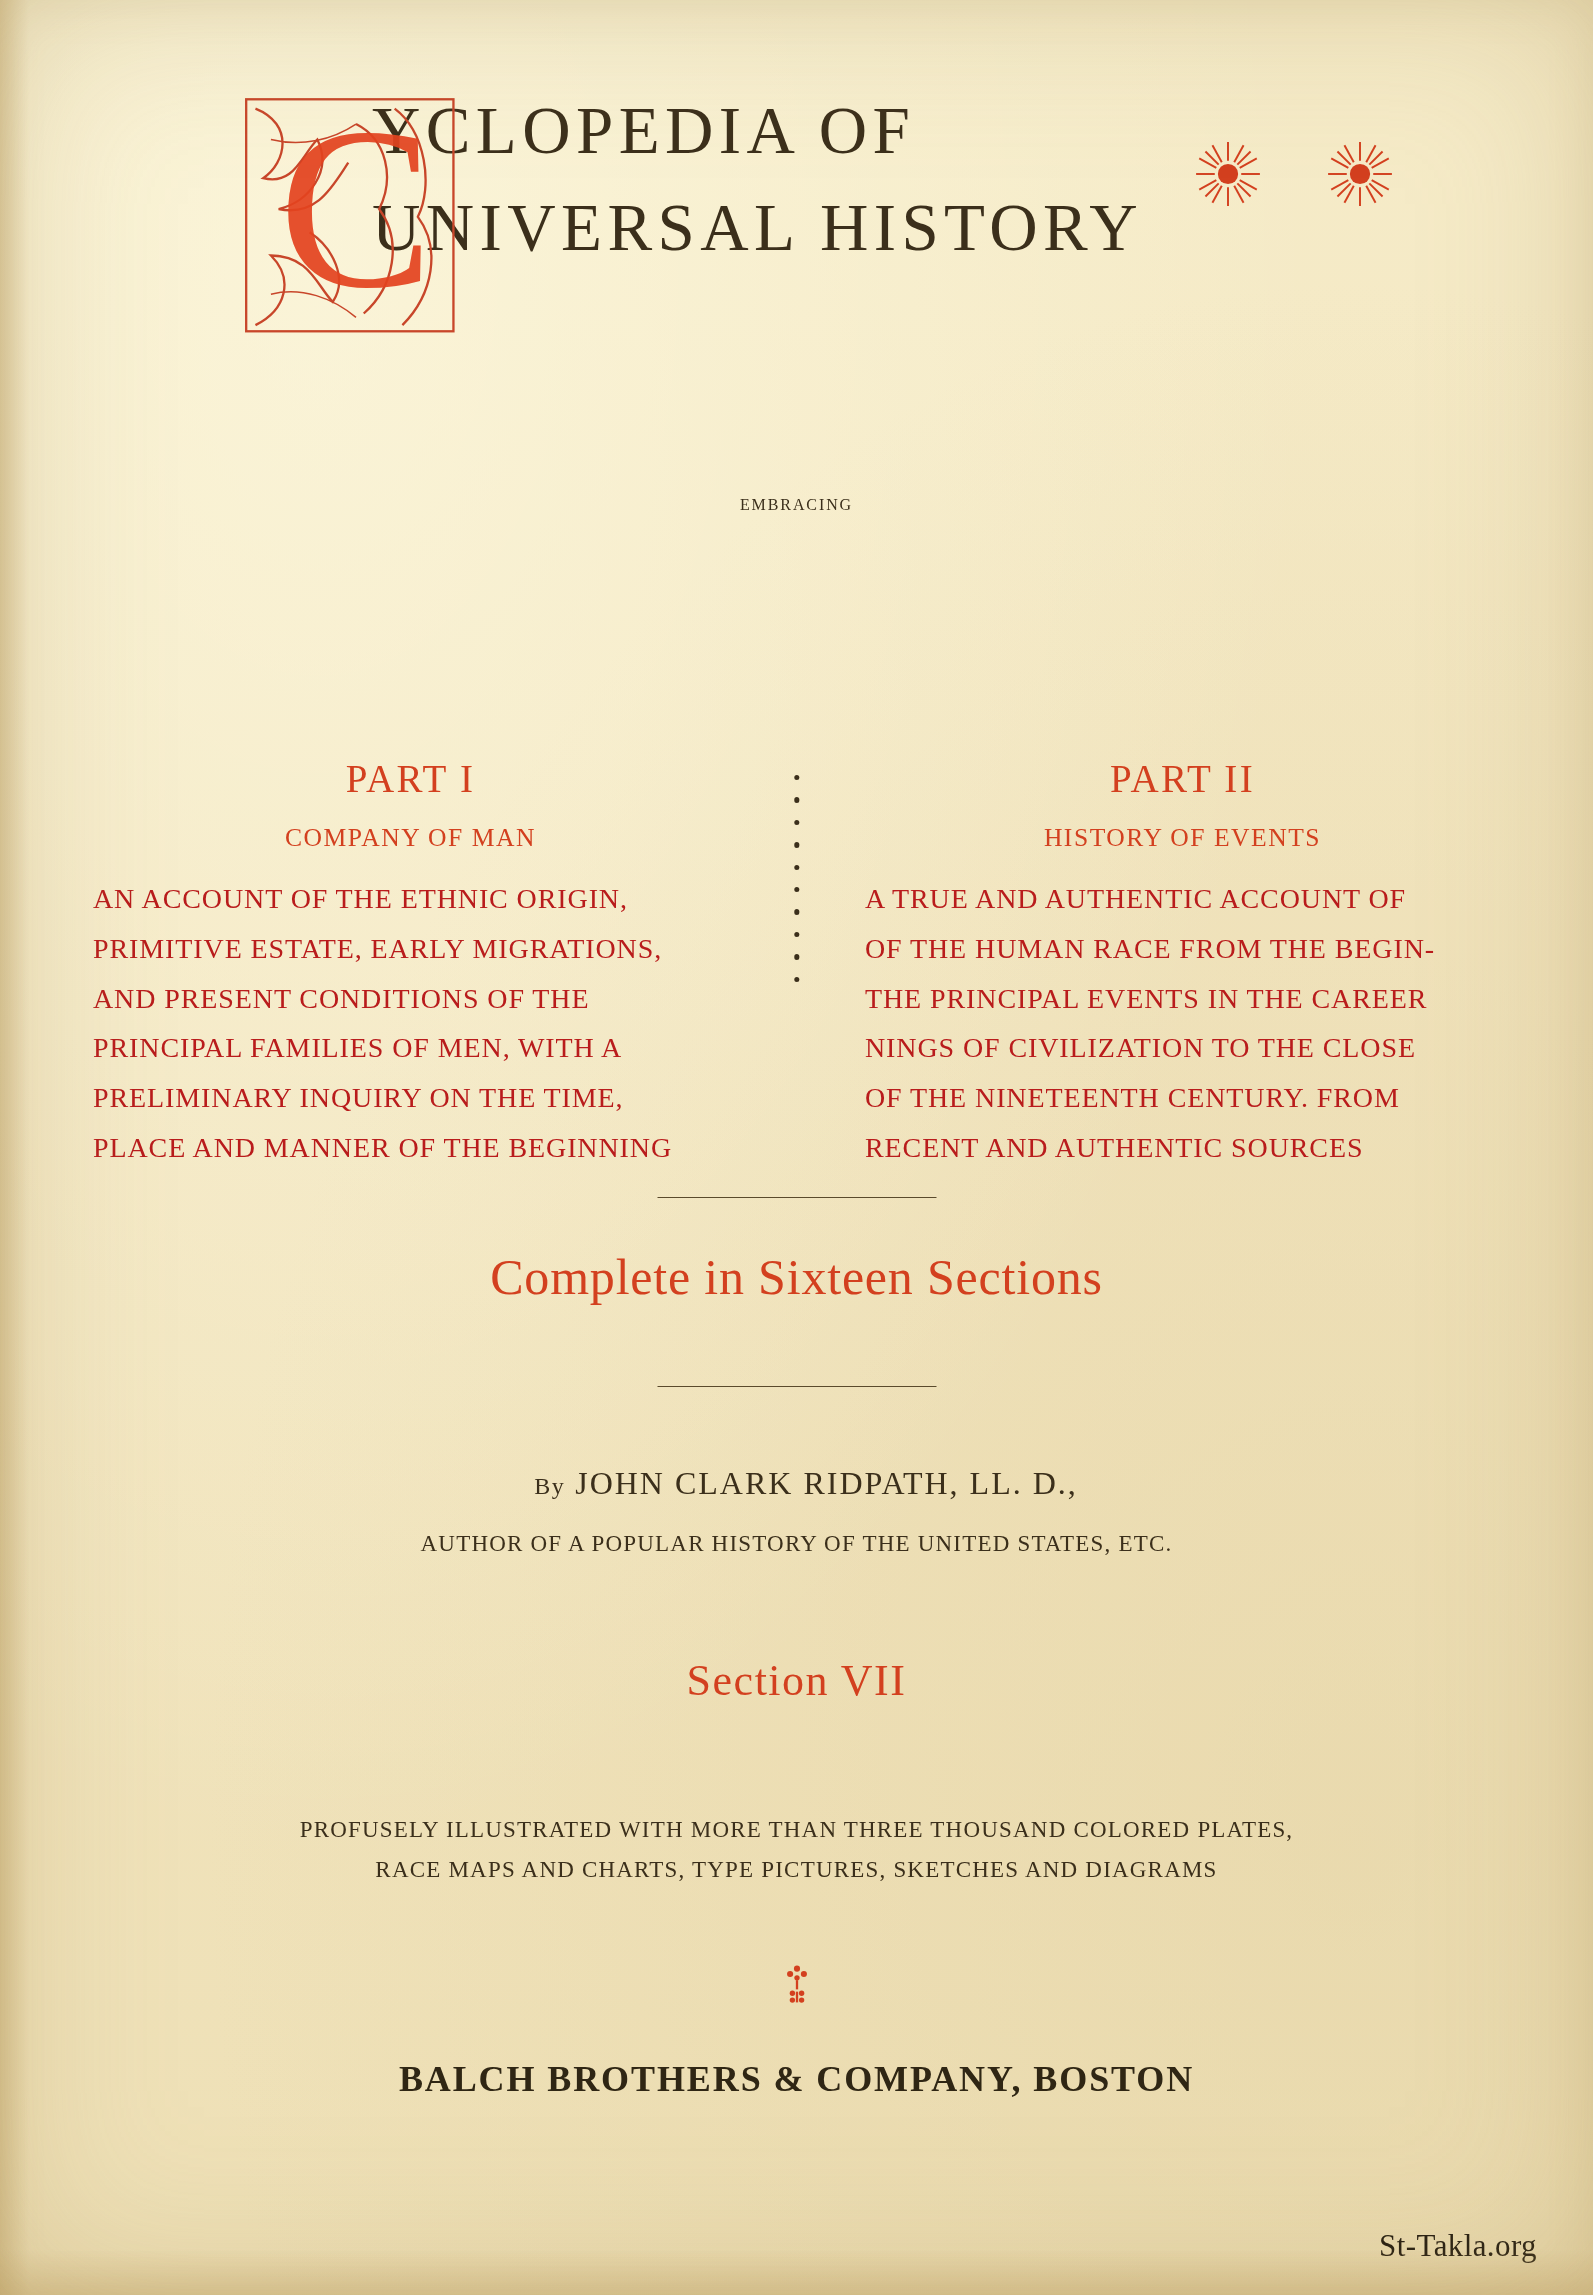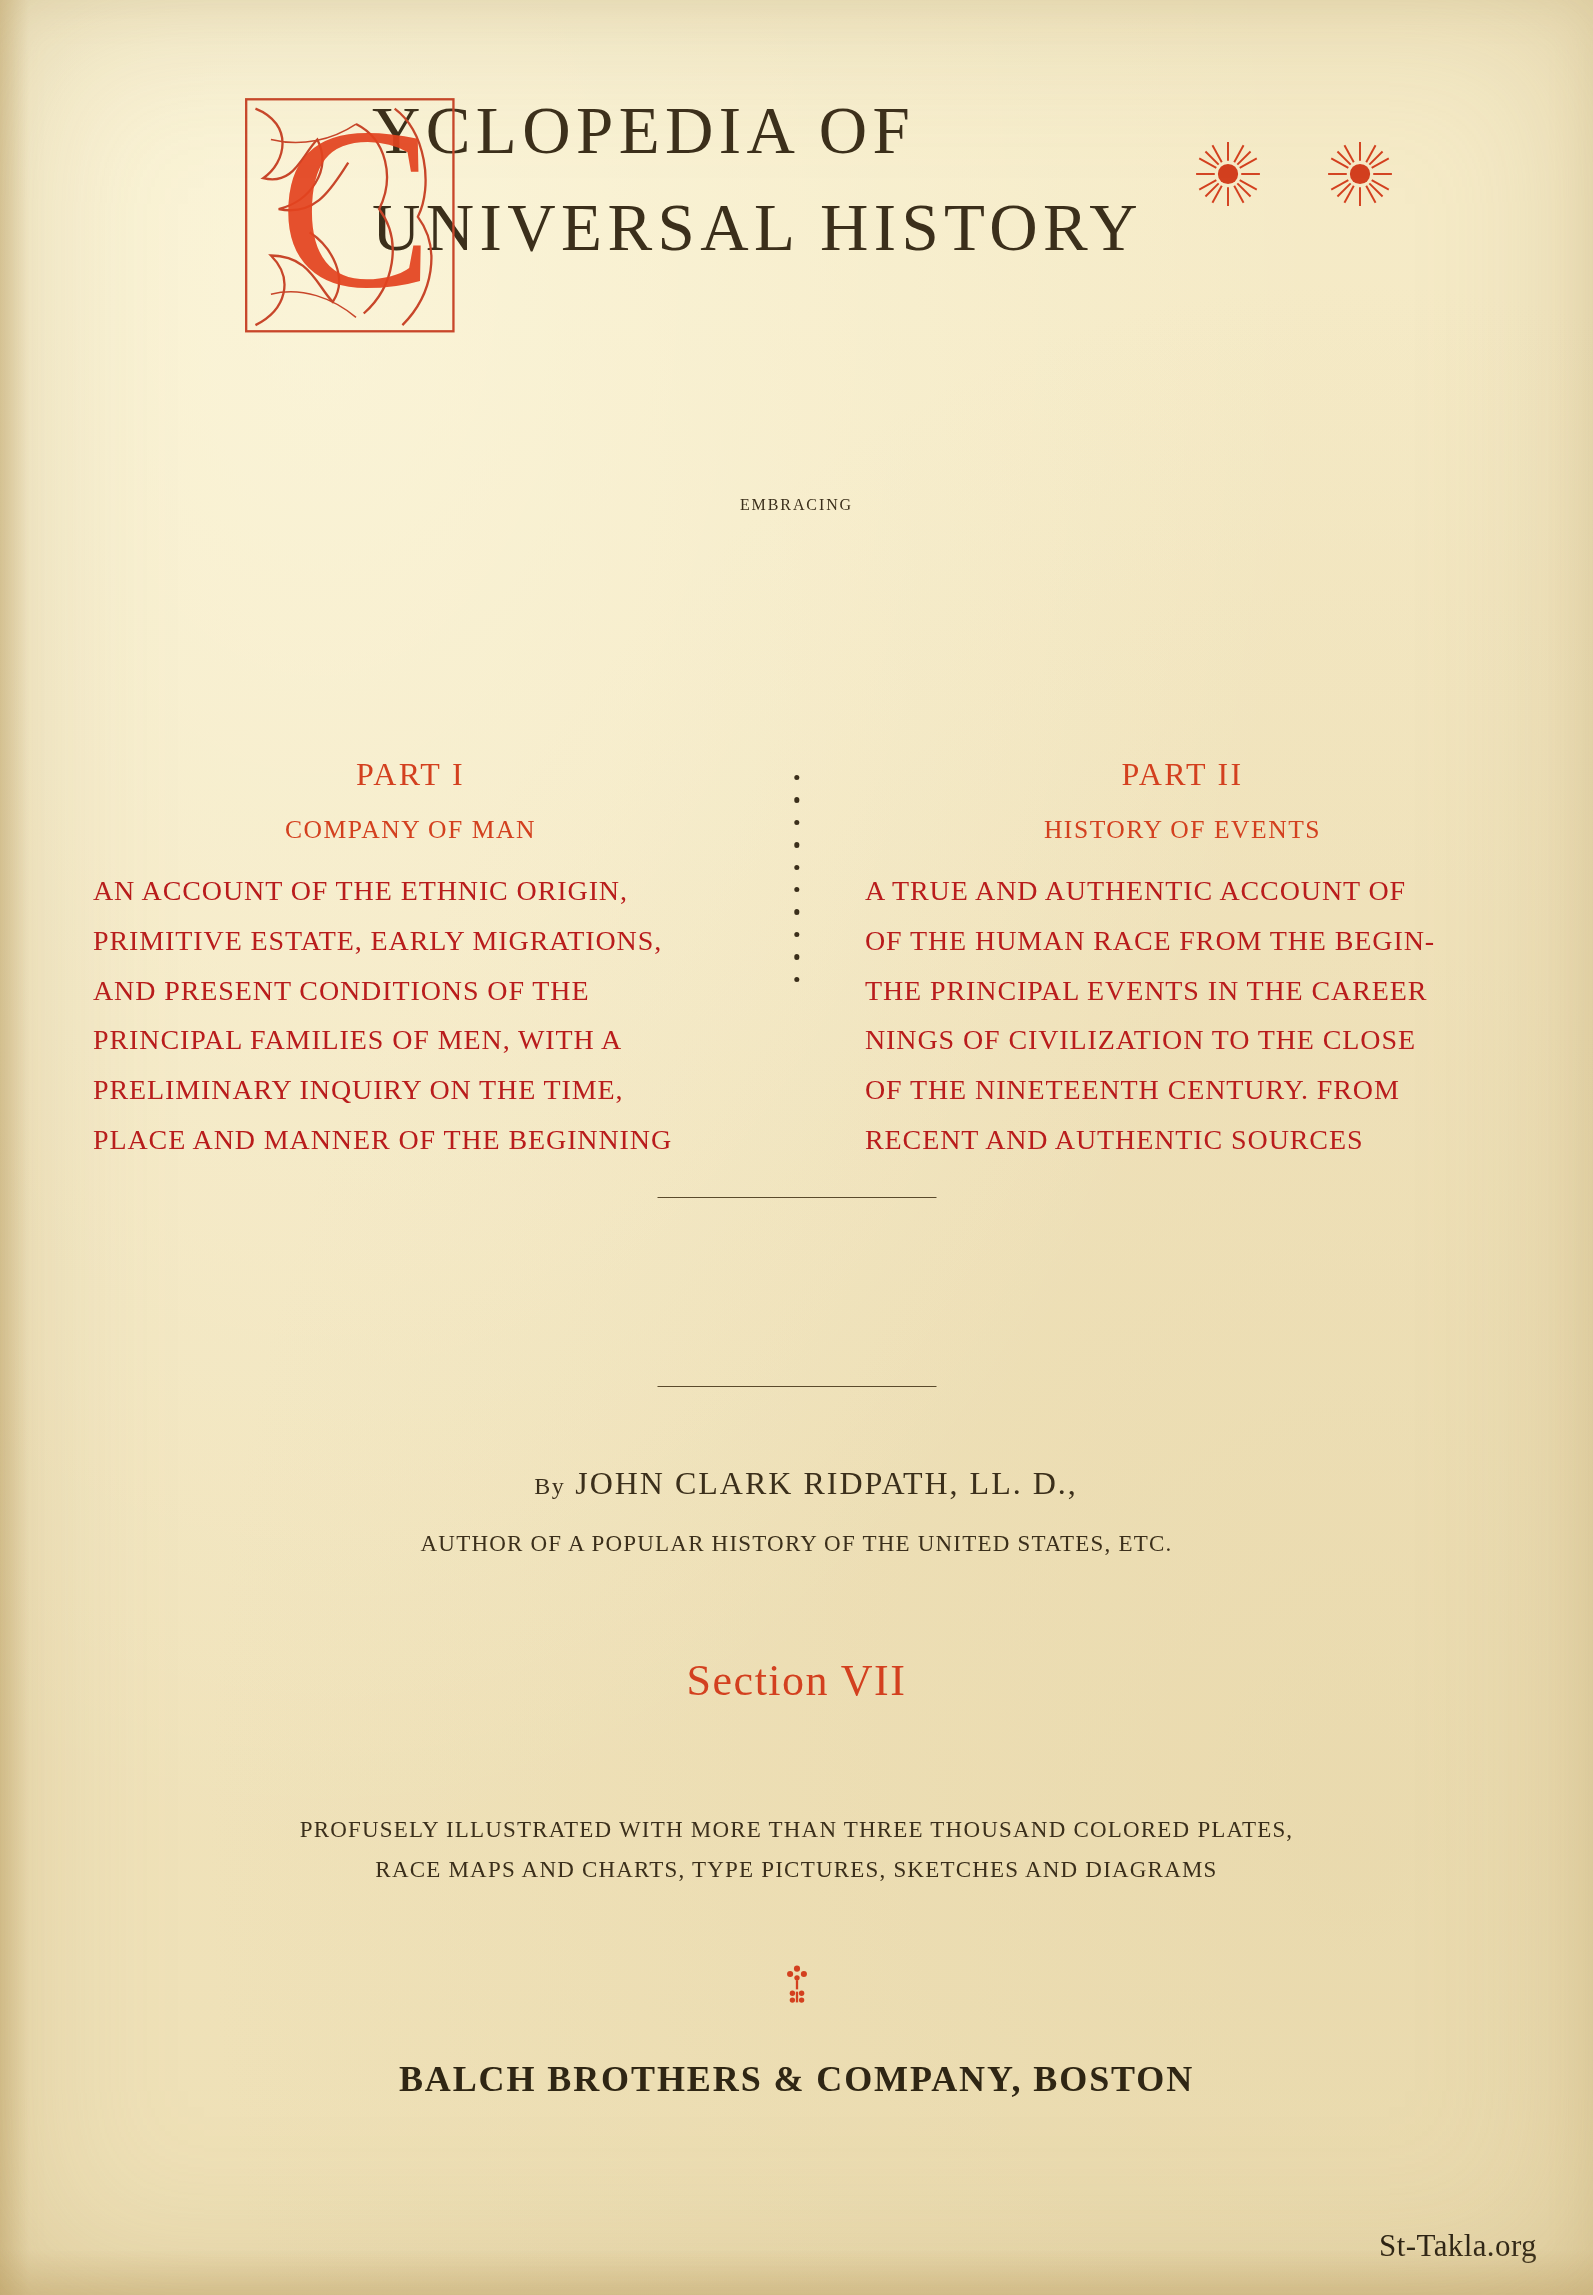--- a/index.html
+++ b/index.html
@@ -114,21 +114,21 @@
     right: 93px;
     display: flex;
     justify-content: space-between;
   }
   .part-col {
     width: 635px;
   }
   .part-title {
     text-align: center;
     color: #d3401f;
-    font-size: 32px;
+    font-size: 39px;
     letter-spacing: 2.3px;
   }
   .part-sub {
     text-align: center;
     color: #d3401f;
     font-size: 25.6px;
     letter-spacing: 1.5px;
     margin-top: 22px;
   }
   .part-body {
@@ -368,20 +368,21 @@
       <span></span>
       <span></span>
     <span></span>
       <span></span>
       <span></span>
       <span></span>
       <span></span>
   </div>
 
   <div class="rule rule-top"></div>
+  <div class="complete">Complete in Sixteen Sections</div>
   <div class="rule rule-bottom"></div>
 
   <div class="author">
     <span class="by">By</span>
     <span>JOHN CLARK RIDPATH, LL. D.,</span>
   </div>
   <div class="author-sub">AUTHOR OF A POPULAR HISTORY OF THE UNITED STATES, ETC.</div>
 
   <div class="section">Section VII</div>
 

